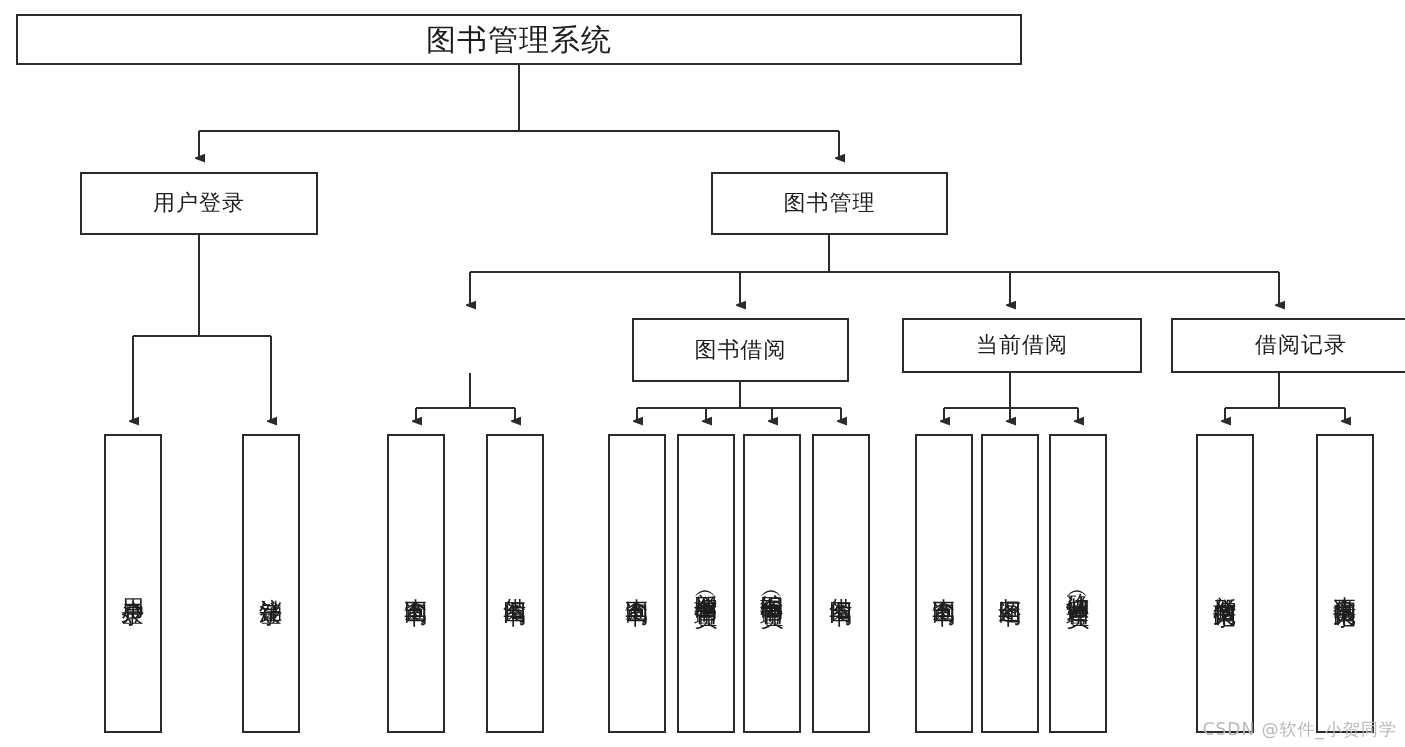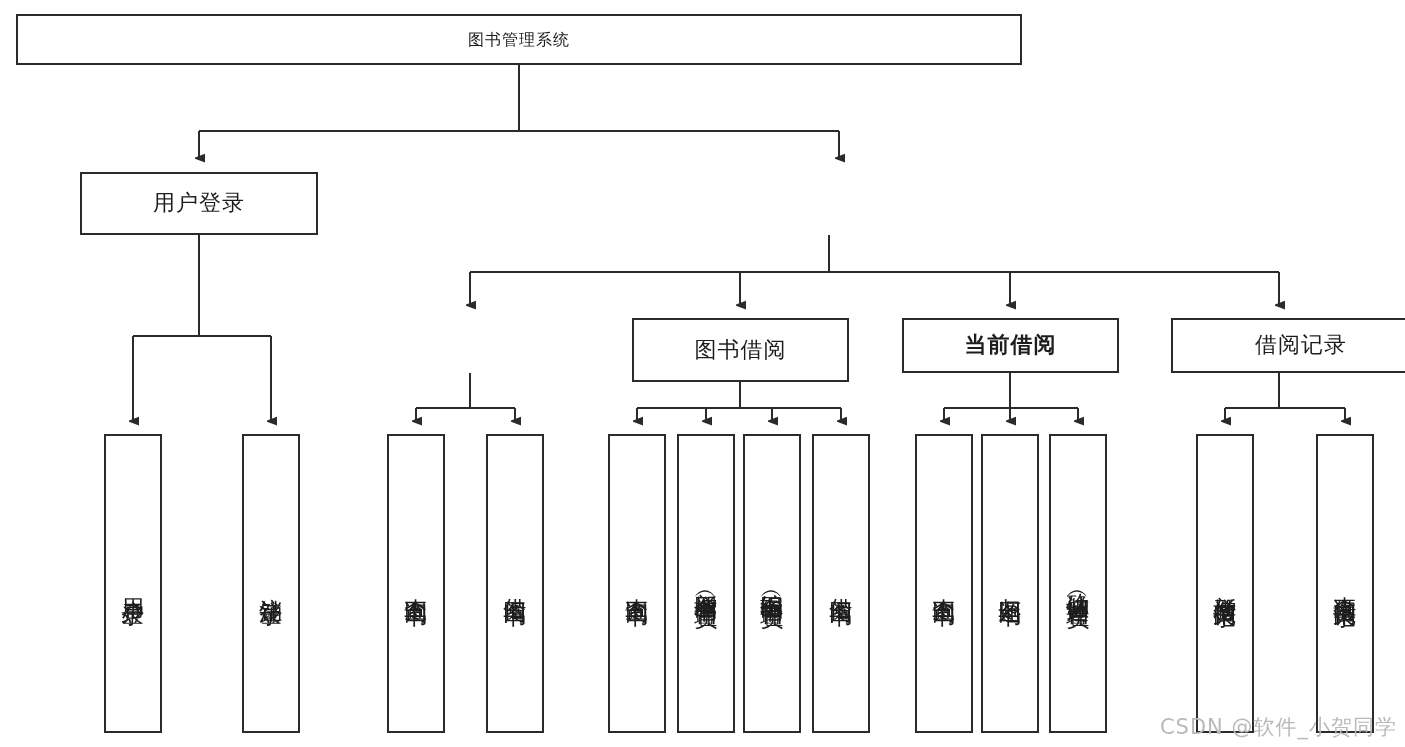--- a/index.html
+++ b/index.html
@@ -45,26 +45,26 @@
     letter-spacing:2px;
     padding:6px 0;
     text-align:center;
   }
   .node.vert > span{
     writing-mode:vertical-rl;
     text-orientation:upright;
     display:block;
     white-space:normal;
   }
-  #title-node{ font-size:16px; }
+  #title-node{ font-size:30px; }
   .watermark{
     position:absolute;
     right:8px;
     bottom:6px;
-    font-size:21px;
+    font-size:17px;
     color:#b9b9b9;
     letter-spacing:1px;
     white-space:nowrap;
     user-select:none;
   }
 </style>
 </head>
 <body>
 
 <div id="canvas">
@@ -120,27 +120,30 @@
   </svg>
 
   <div class="node horiz" id="title-node" style="left:16px; top:14px; width:1006px; height:51px;">
     <span>图书管理系统</span>
   </div>
 
   <div class="node horiz" style="left:80px; top:172px; width:238px; height:63px;">
     <span>用户登录</span>
   </div>
 
+  <div class="node horiz" style="left:711px; top:172px; width:237px; height:63px;">
+    <span>图书管理</span>
+  </div>
 
 
   <div class="node horiz" style="left:632px; top:318px; width:217px; height:64px;">
     <span>图书借阅</span>
   </div>
 
-  <div class="node horiz" style="left:902px; top:318px; width:217px; height:55px;font-weight:bold;">
+  <div class="node horiz" style="left:902px; top:318px; width:240px; height:55px;">
     <span>当前借阅</span>
   </div>
 
   <div class="node horiz" style="left:1171px; top:318px; width:260px; height:55px;">
     <span>借阅记录</span>
   </div>
 
   <div class="node vert" style="left:104px; top:434px; width:58px; height:299px;">
     <span>用户登录</span>
   </div>

